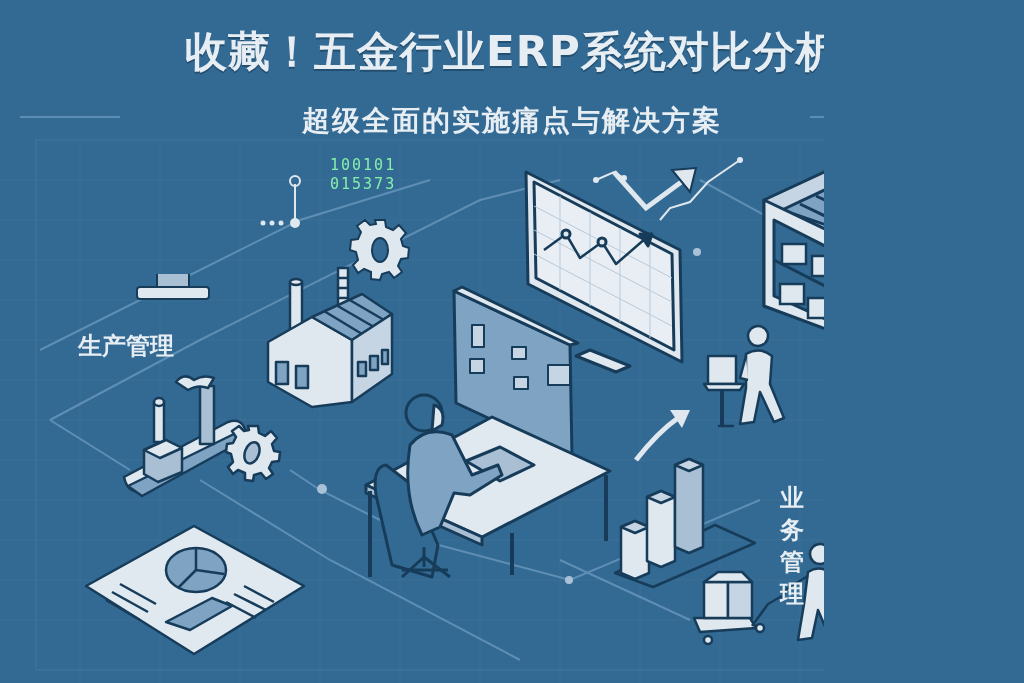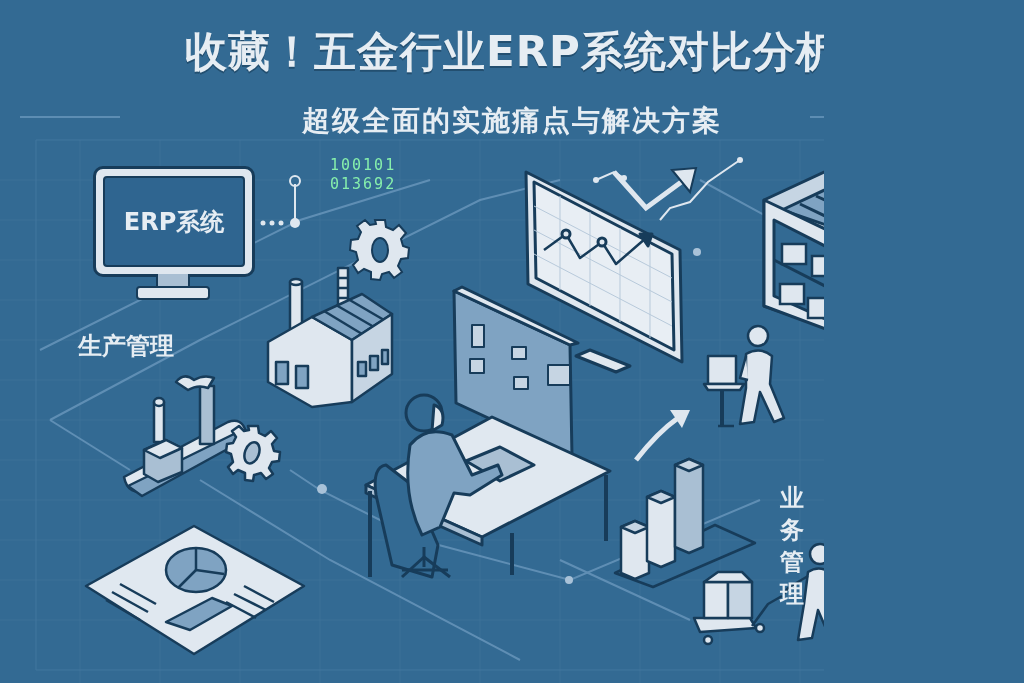--- a/index.html
+++ b/index.html
@@ -71,38 +71,35 @@
       <circle cx="569" cy="580" r="4"></circle>
       <circle cx="697" cy="252" r="4"></circle>
     </g>
   </svg>
 
   <div class="title">收藏！五金行业ERP系统对比分析</div>
   <div class="sub-rule" style="left:20px; width:100px;"></div>
   <div class="subtitle">超级全面的实施痛点与解决方案</div>
   <div class="sub-rule" style="left:810px; width:200px;"></div>
 
-  <div class="erp-monitor">
-    <div class="erp-screen">ERP系统</div>
-  </div>
   <div class="erp-neck"></div>
   <div class="erp-base"></div>
 
   <svg style="left:255px;top:170px;" width="60" height="70">
     <circle cx="8" cy="53" r="2.5" fill="#dfe7ef"></circle>
     <circle cx="17" cy="53" r="2.5" fill="#dfe7ef"></circle>
     <circle cx="26" cy="53" r="2.5" fill="#dfe7ef"></circle>
     <line x1="40" y1="14" x2="40" y2="53" stroke="#dfe7ef" stroke-width="2"></line>
     <circle cx="40" cy="11" r="5" fill="none" stroke="#dfe7ef" stroke-width="2"></circle>
     <circle cx="40" cy="53" r="5" fill="#dfe7ef"></circle>
   </svg>
 
   <div class="binary">
     <div>100101</div>
-    <div>013692</div>
+    <div>015373</div>
   </div>
 
   <svg style="left:352px;top:212px;" width="56" height="70" viewBox="0 0 56 70">
     <g transform="translate(28,35)">
       <g fill="#dfe7ef" stroke="#173c5a" stroke-width="2">
         <path d="M-5,-27 L5,-27 L6,-20 L13,-17 L19,-22 L26,-14 L21,-8 L23,-1 L29,1 L28,11 L21,12 L18,19 L22,25 L14,31 L9,25 L2,27 L0,33 L-9,32 L-9,25 L-16,22 L-22,26 L-27,18 L-22,13 L-24,5 L-30,3 L-29,-7 L-22,-8 L-19,-15 L-23,-21 L-15,-27 L-10,-22 L-4,-23 Z"></path>
       </g>
       <ellipse cx="0" cy="3" rx="8" ry="12" fill="#336a93" stroke="#173c5a" stroke-width="2"></ellipse>
     </g>
   </svg>

